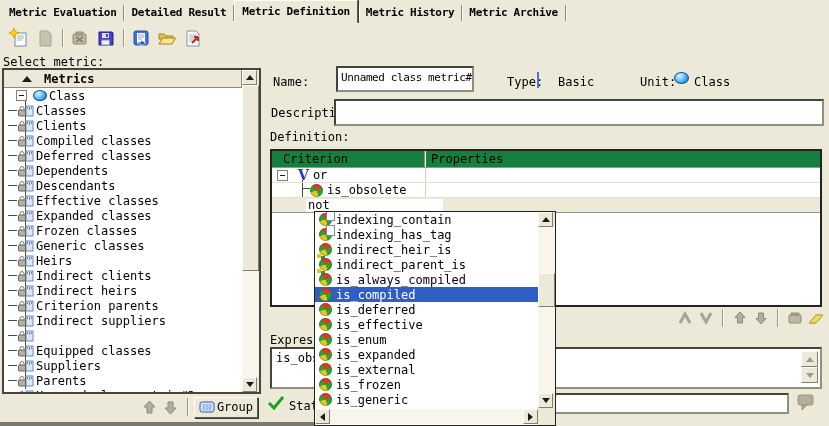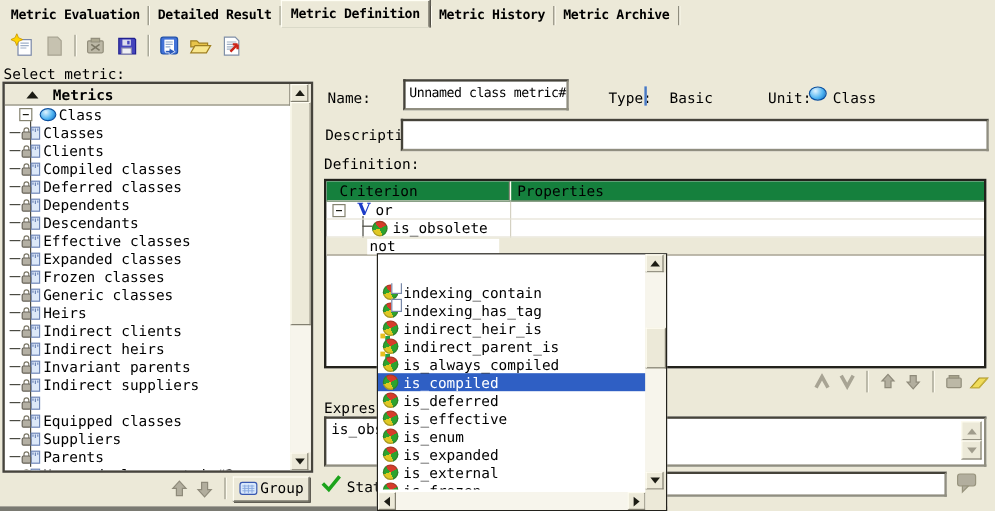--- a/index.html
+++ b/index.html
@@ -63,34 +63,34 @@
   .grid-row { height:15px; display:flex; align-items:center; position:relative; border-bottom:1px solid #e4e1d4; }
   .grid-row.editing { background:#ece9d8; border-bottom:1px solid #9a9686; }
   .g-vline { position:absolute; left:30px; top:29px; width:1px; height:25px; background:#4a4a42; }
   .g-stub { position:absolute; left:30px; width:8px; height:1px; background:#4a4a42; }
   .v-icon { font-family:"DejaVu Serif","Liberation Serif",serif; font-weight:bold; color:#1c3cc8; font-size:14px; line-height:12px; }
   .pie { width:13px; height:13px; border-radius:50%; flex:none; position:relative;
      background:conic-gradient(from -40deg,#d63c2a 0 105deg,#2da32d 105deg 200deg,#e0c822 200deg 295deg,#2da32d 295deg 360deg);
      box-shadow:inset 0 0 0 1px rgba(60,60,40,.35); }
   .i-doc-pie::after { content:""; position:absolute; right:-3px; top:-3px; width:7px; height:9px; background:#fff; border:1px solid #7888a8; }
   .i-link-pie::after { content:""; position:absolute; left:-2px; bottom:-2px; width:4px; height:4px; background:#e8c020; box-shadow:4px 2px 0 #20a048; }
-  .not-edit { position:absolute; left:34px; top:1px; width:110px; height:13px; background:#fff; padding:0 2px; line-height:13px; }
+  .not-edit { position:absolute; left:34px; top:1px; width:137px; height:13px; background:#fff; padding:0 2px; line-height:13px; }
   
   .def-toolbar { position:absolute; left:640px; top:308px; width:186px; height:20px; display:flex; align-items:center; justify-content:flex-end; }
   .def-toolbar .dt { width:21px; height:18px; display:flex; align-items:center; justify-content:center; }
   
   .expr-box { position:absolute; left:270px; top:347px; width:552px; height:42px; padding:2px 4px; }
   .expr-scroll { position:absolute; right:2px; top:2px; width:17px; }
   .expr-scroll .sb-btn { width:17px; height:16px; }
   .gray-tri-up { width:0;height:0;border-left:4px solid transparent;border-right:4px solid transparent;border-bottom:5px solid #a09c8c; }
   .gray-tri-down { width:0;height:0;border-left:4px solid transparent;border-right:4px solid transparent;border-top:5px solid #a09c8c; }
   
   .dropdown { position:absolute; left:314px; top:211px; width:242px; height:215px; background:#fff; border:1px solid #23221c; display:flex; z-index:10; }
   .dd-main { flex:1; display:flex; flex-direction:column; overflow:hidden; }
-  .dd-items { height:195px; overflow:hidden;margin-top:24px; }
+  .dd-items { height:195px; overflow:hidden; }
   .dd-item { height:15px; display:flex; align-items:center; gap:4px; padding-left:4px; white-space:nowrap; }
   .dd-item.selected { background:#2f5fc4; color:#fff; }
   .dd-hscroll { height:15px; margin-top:2px; display:flex; }
   .dd-hscroll .sb-track { flex:1; }
   .dd-vscroll { width:17px; display:flex; flex-direction:column; background:#ece9d8; }
   .dd-vscroll .sb-btn, .dd-hscroll .sb-btn { width:15px; height:15px; }
   .dd-vtrack { flex:1; position:relative; background:#f7f5ec; }
   .dd-vspacer { height:17px; background:#ece9d8; flex:none; }
   .bottom-edge { position:absolute; left:0; top:422px; width:556px; height:4px; background:#7a7a72; }
   .chk { stroke:#1ca31c; stroke-width:3; fill:none; }
@@ -322,21 +322,21 @@
             <span class="txt">Indirect heirs</span>
           </div>
 
           <div class="tree-row child">
             <svg width="17" height="13">
               <rect x="9" y="2" width="7" height="10" fill="#dce8f8" stroke="#7088b8"></rect>
               <path d="M10.5 3v2M12.5 3v3M14.5 3v2" stroke="#7088b8"></path>
               <path d="M3 6 v-1.5 a2 2 0 0 1 4 0 V6" fill="none" stroke="#7c7868"></path>
               <rect x="1.5" y="6" width="7" height="6" rx="1" fill="#b4b0a4" stroke="#68645a"></rect>
             </svg>
-            <span class="txt">Invariant parents</span>
+            <span class="txt">Criterion parents</span>
           </div>
 
           <div class="tree-row child">
             <svg width="17" height="13">
               <rect x="9" y="2" width="7" height="10" fill="#dce8f8" stroke="#7088b8"></rect>
               <path d="M10.5 3v2M12.5 3v3M14.5 3v2" stroke="#7088b8"></path>
               <path d="M3 6 v-1.5 a2 2 0 0 1 4 0 V6" fill="none" stroke="#7c7868"></path>
               <rect x="1.5" y="6" width="7" height="6" rx="1" fill="#b4b0a4" stroke="#68645a"></rect>
             </svg>
             <span class="txt">Indirect suppliers</span>

